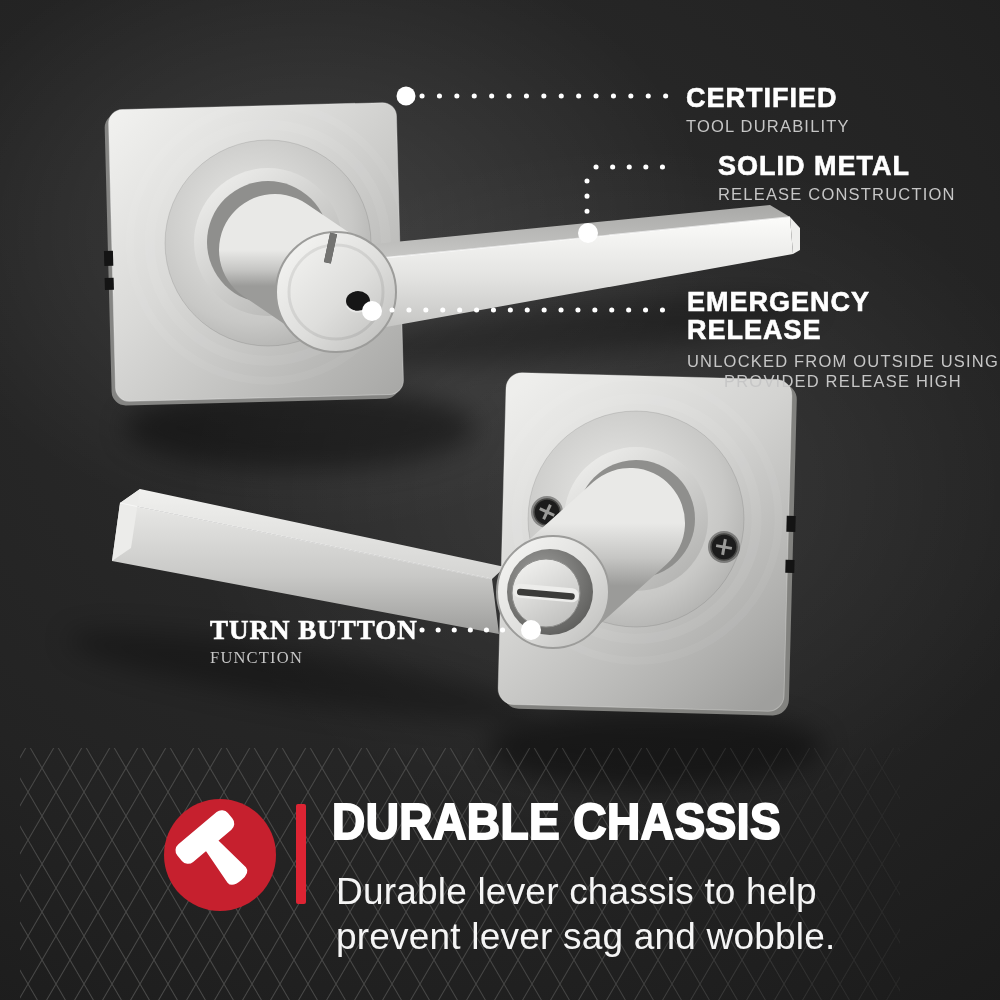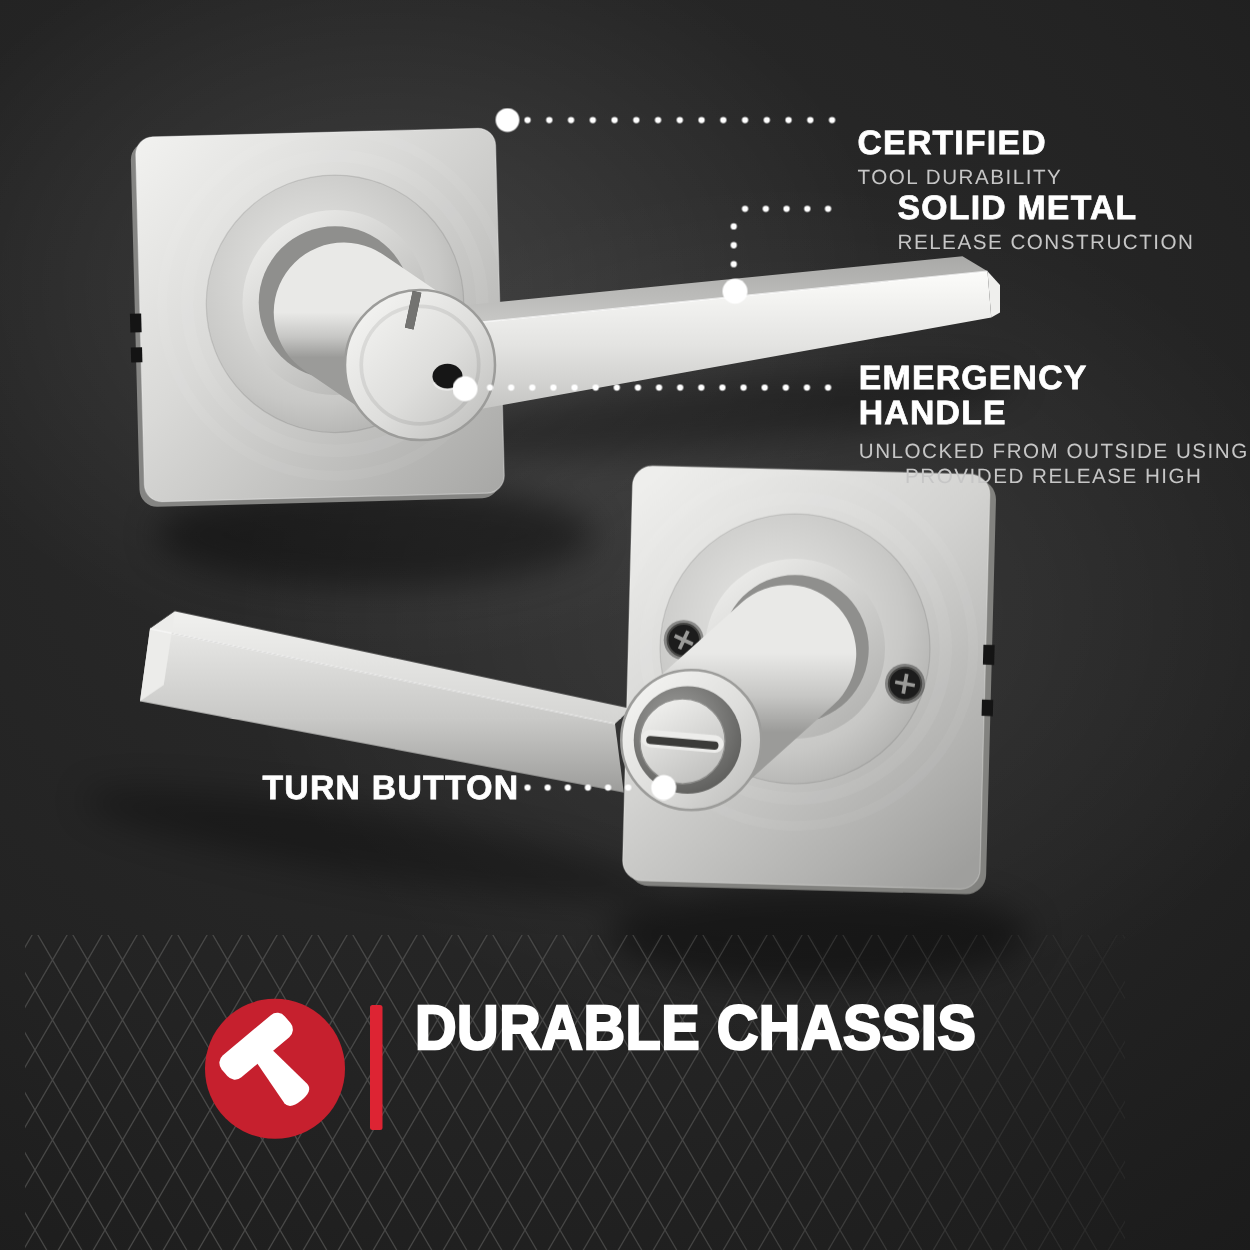--- a/index.html
+++ b/index.html
@@ -15,24 +15,24 @@
   .callout{position:absolute;color:#fff;}
   .co-title{
     font-size:27px;line-height:28px;font-weight:800;letter-spacing:1px;
     -webkit-text-stroke:0.6px #fff;white-space:nowrap;
   }
   .co-sub{
     font-size:16.5px;line-height:20px;font-weight:400;letter-spacing:1.2px;
     color:#c6c6c6;margin-top:4px;white-space:nowrap;
   }
   .co-emergency .co-sub{margin-top:7px;text-align:center;}
-  #co-certified{left:686px;top:84px;margin-top:16px;}
+  #co-certified{left:686px;top:84px;}
   #co-solid-metal{left:718px;top:152px;}
   #co-emergency{left:687px;top:288px;}
-  #co-turn-button{left:210px;top:616px;}
+  #co-turn-button{left:210px;top:616px;font-family:Liberation Serif, serif;}
   .feature-badge{position:absolute;left:160px;top:795px;}
   .red-bar{
     position:absolute;left:296px;top:804px;width:10px;height:100px;
     background:#dd2433;border-radius:2px;
   }
   .feature-heading{
     position:absolute;left:332px;top:796px;color:#fff;
     font-size:50px;line-height:52px;font-weight:900;letter-spacing:0.5px;
     -webkit-text-stroke:2px #fff;white-space:nowrap;
     transform:scaleX(0.92);transform-origin:left top;
@@ -232,37 +232,42 @@
     <div class="co-sub">TOOL DURABILITY</div>
   </div>
 
   <div class="callout" id="co-solid-metal">
     <div class="co-title">SOLID METAL</div>
     <div class="co-sub">RELEASE CONSTRUCTION</div>
   </div>
 
   <div class="callout co-emergency" id="co-emergency">
     <div class="co-title">EMERGENCY</div>
-    <div class="co-title">HANDLE</div>
+    <div class="co-title">RELEASE</div>
     <div class="co-sub" style="margin-top:7px;">
       <div>UNLOCKED FROM OUTSIDE USING</div>
       <div>PROVIDED RELEASE HIGH</div>
     </div>
   </div>
 
   <div class="callout" id="co-turn-button">
     <div class="co-title">TURN BUTTON</div>
+    <div class="co-sub">FUNCTION</div>
   </div>
 
   <svg class="feature-badge" width="120" height="120" viewBox="0 0 120 120">
     <circle cx="60" cy="60" r="56" fill="#c6202e"></circle>
     <g fill="#ffffff" transform="rotate(-40 60 60)">
       <rect x="27" y="25" width="66" height="23" rx="8"></rect>
       <path d="M52 46 L68 46 L72 86 Q72 93 60 93 Q48 93 48 86 Z"></path>
     </g>
   </svg>
 
   <div class="red-bar"></div>
 
   <div class="feature-heading">DURABLE CHASSIS</div>
 
+  <div class="feature-desc">
+    <div>Durable lever chassis to help</div>
+    <div>prevent lever sag and wobble.</div>
+  </div>
 
 </div>
 
 </body></html>

